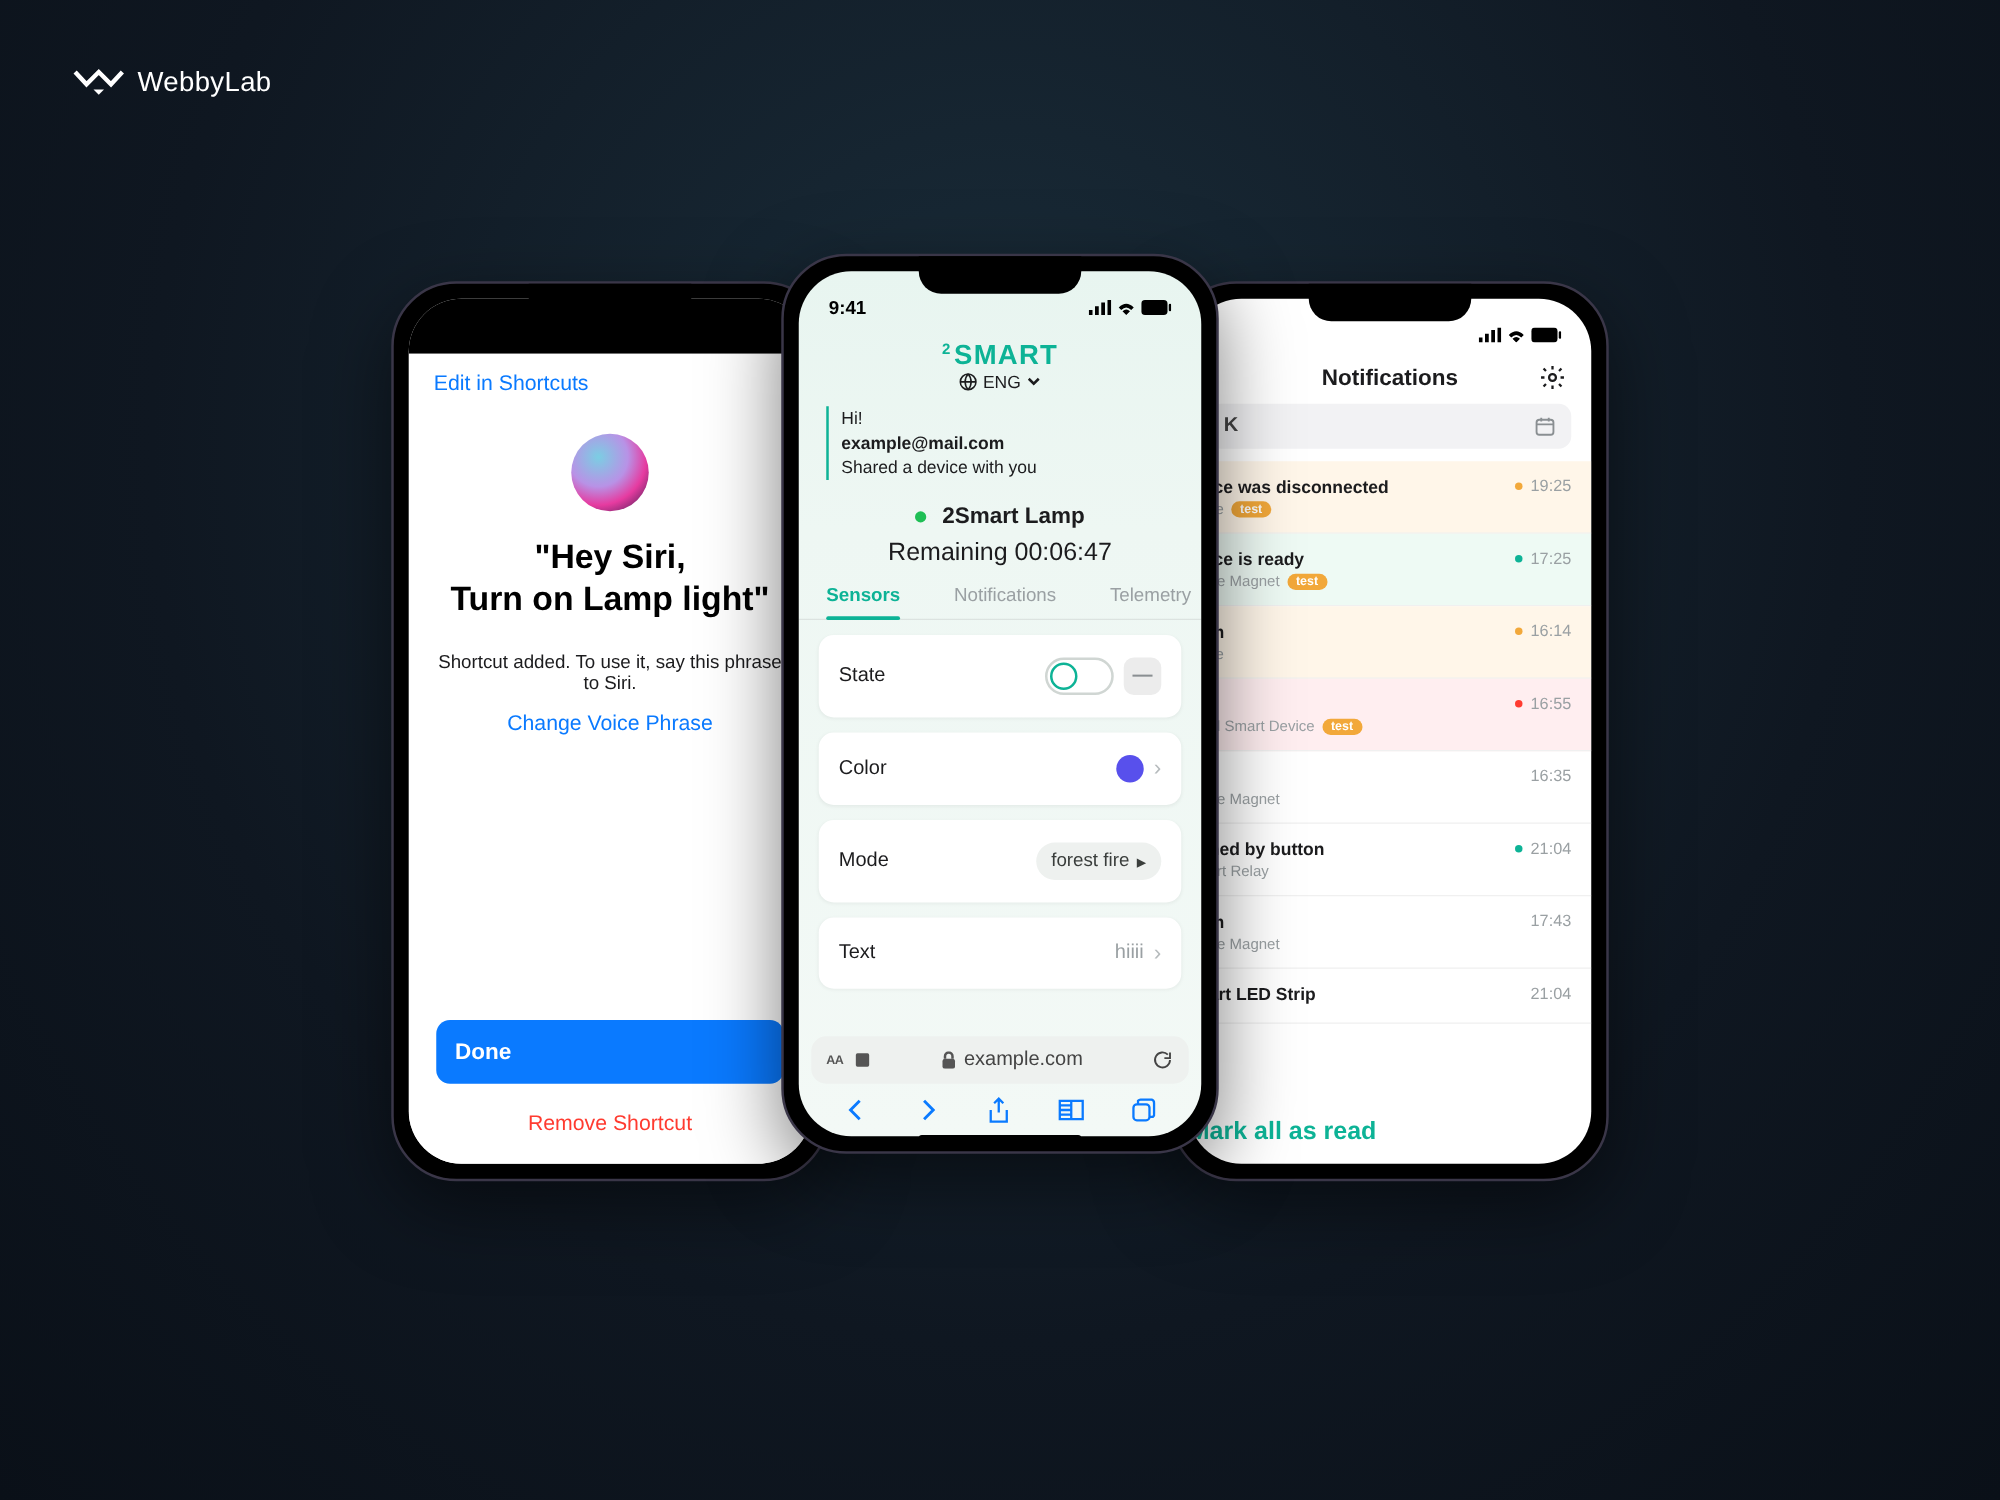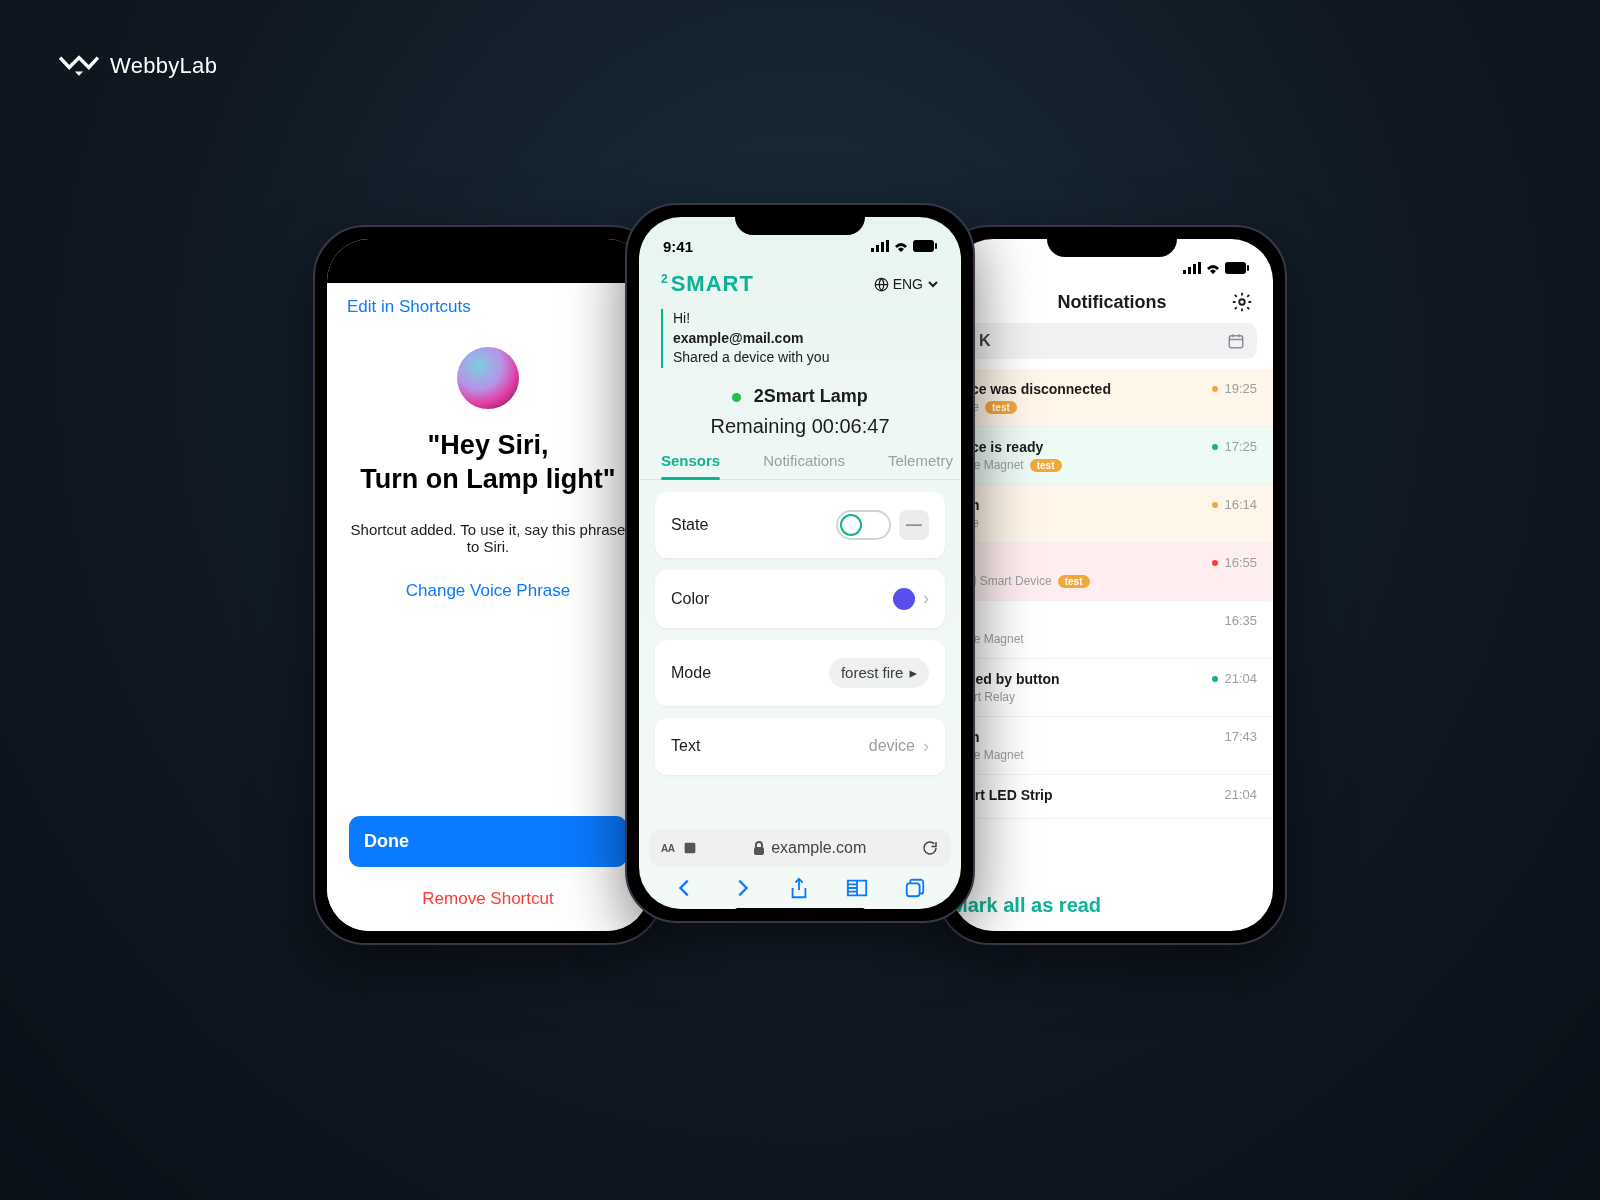--- a/index.html
+++ b/index.html
@@ -45,27 +45,27 @@
 .status-icons { display: flex; gap: 4px; align-items: center; }
 .status-icons svg { display: block; }
 
 
 .siri-top { background: #000; height: 44px; }
 .siri-body { background: #fff; height: calc(100% - 44px); padding: 14px 20px 0; display: flex; flex-direction: column; }
 .siri-edit { color: #0a7aff; font-size: 17px; margin-bottom: 30px; }
 .siri-orb { width: 62px; height: 62px; border-radius: 50%; margin: 0 auto 20px; background: radial-gradient(circle at 35% 30%, #7bcee3, #b892e6 40%, #e63ba0 65%, #2b1a48 100%); }
 .siri-heading { text-align: center; font-size: 27px; font-weight: 700; line-height: 1.25; margin-bottom: 24px; }
 .siri-sub { text-align: center; font-size: 15px; color: #1c1c1e; margin-bottom: 6px; }
-.siri-change { text-align: center; color: #0a7aff; font-size: 17px; margin-top: 20px; }
+.siri-change { text-align: center; color: #0a7aff; font-size: 17px; margin-top: 8px; }
 .siri-spacer { flex: 1; }
 .siri-done { background: #0a7aff; color: #fff; text-align: left; font-size: 18px; font-weight: 600; padding: 15px; border-radius: 11px; margin: 6px 2px 12px; }
 .siri-remove { text-align: center; color: #ff3b30; font-size: 17px; padding: 10px 0 22px; }
 
 
-.app-header { display: flex; justify-content: space-between; align-items: center; padding: 10px 22px 8px; }
+.app-header { display: flex; justify-content: space-between; align-items: center; padding: 10px 22px 8px; flex-direction: column; }
 .brand { color: #0db396; font-size: 22px; font-weight: 800; letter-spacing: 1px; }
 .brand sup { font-size: 12px; vertical-align: super; margin-right: 2px; }
 .lang { display: flex; align-items: center; gap: 4px; color: #1c1c1e; font-size: 14px; font-weight: 500; justify-content: flex-end; }
 .notice { margin: 4px 22px 10px; border-left: 2px solid #0db396; padding-left: 10px; font-size: 14px; color: #1c1c1e; line-height: 1.4; }
 .notice strong { font-weight: 700; }
 .device { text-align: center; margin-top: 8px; }
 .device-name { font-size: 18px; font-weight: 600; color: #1c1c1e; }
 .dot-green { display: inline-block; width: 9px; height: 9px; background: #1fbf55; border-radius: 50%; margin-right: 8px; vertical-align: middle; }
 .remaining { text-align: center; font-size: 20px; color: #1c1c1e; margin-top: 8px; margin-bottom: 14px; }
 .tabs { display: flex; gap: 43px; padding: 0 22px; border-bottom: 1px solid rgba(0,0,0,0.08); }
@@ -222,21 +222,21 @@
         <div class="card">
           <span class="card-label">Mode</span>
           <div class="mode-pill">
             <span>forest fire</span>
             <span>▸</span>
           </div>
         </div>
         <div class="card">
           <span class="card-label">Text</span>
           <div style="display:flex;align-items:center">
-            <span class="text-val">device</span>
+            <span class="text-val">hiiii</span>
             <span class="chevron">›</span>
           </div>
         </div>
       </div>
 
       <div class="browser-bar" style="margin-top:auto">
         <div class="addr">
           <div class="addr-left">
             <span>AA</span>
             <svg width="16" height="16" viewBox="0 0 24 24" fill="#555">

